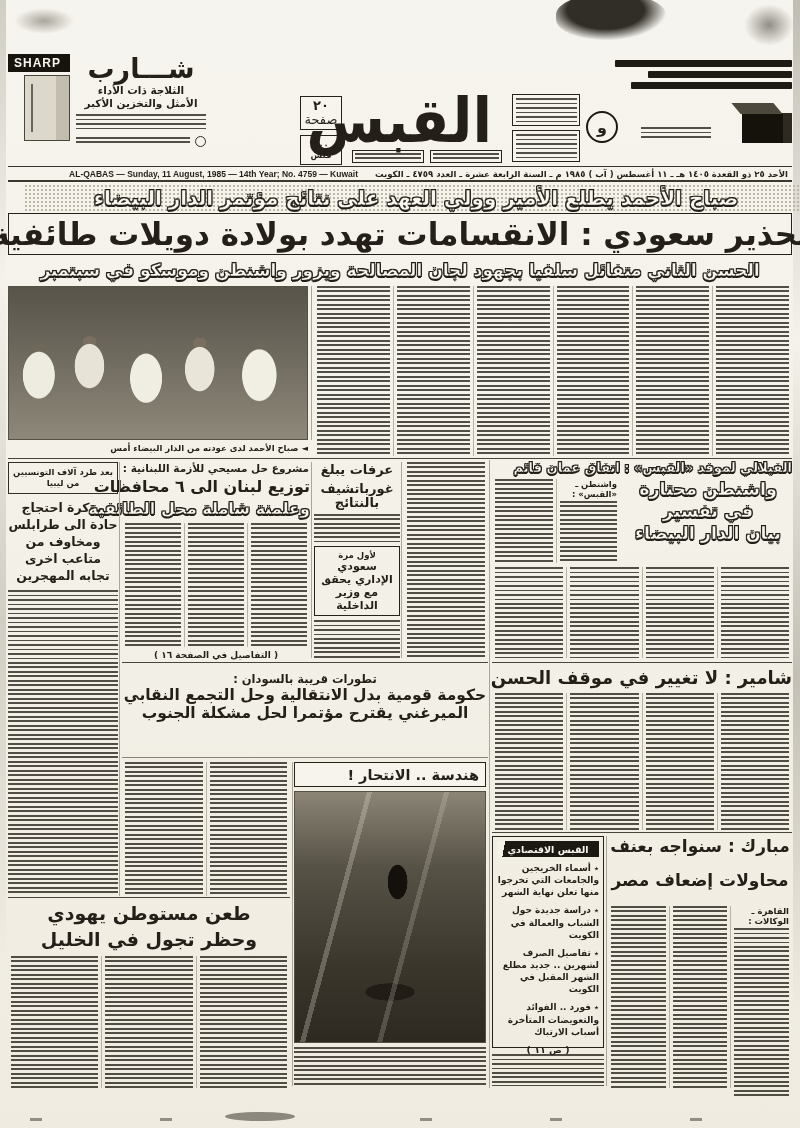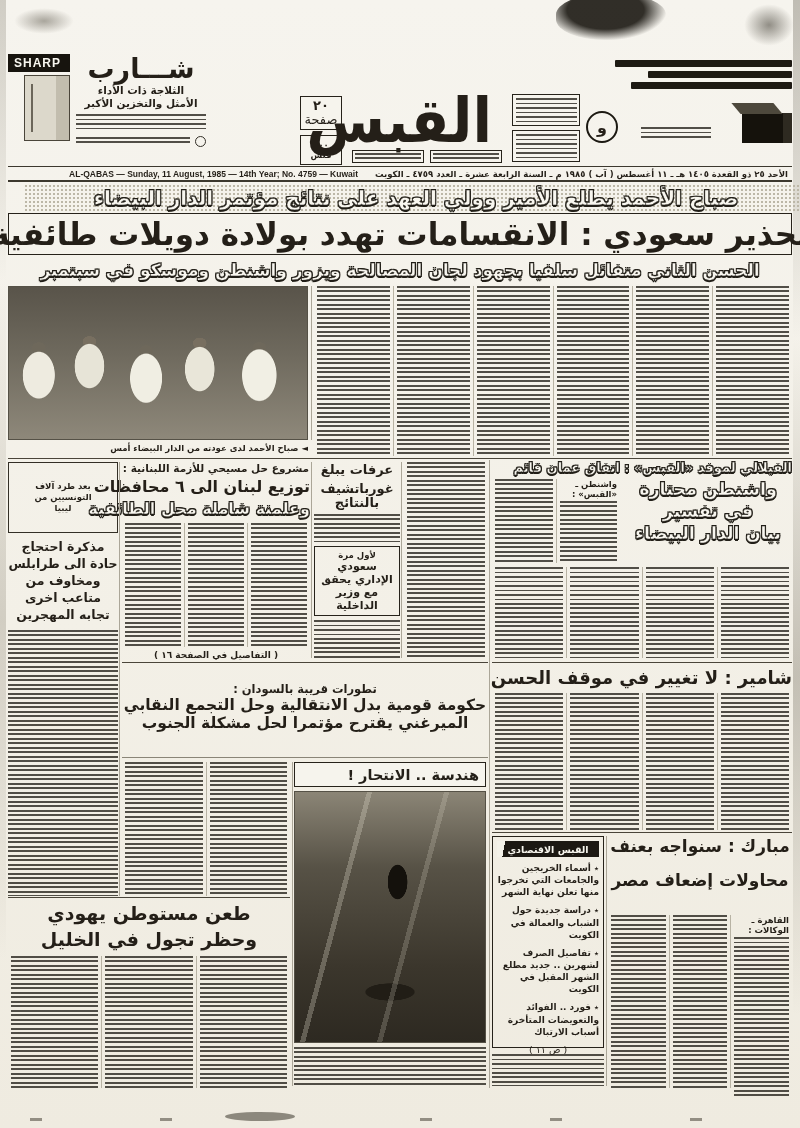--- a/index.html
+++ b/index.html
@@ -46,21 +46,21 @@
   
   .dateline{border-top:1px solid #3c382e;border-bottom:2px solid #3c382e;display:flex;justify-content:space-between;
             align-items:center;padding:1px 4px;font-size:8.5px;font-weight:bold}
   .dateline .en{font-family:"Liberation Sans",sans-serif;direction:ltr;font-weight:bold}
   
   .kicker-band{background-image:radial-gradient(circle,#bcb7a7 1.1px,rgba(0,0,0,0) 1.3px);background-size:4px 4px;
                display:flex;align-items:center;justify-content:center}
   .main-head{border:1.5px solid #26221a;display:flex;align-items:center;justify-content:center;
              font-size:31px;font-weight:bold;white-space:nowrap}
   .caption{font-size:8.5px;font-weight:bold}
-  .kbox{border:1px solid #332f26;padding:18px;font-size:8.5px;font-weight:bold;text-align:center;line-height:1.3}
+  .kbox{border:1px solid #332f26;padding:4px;font-size:8.5px;font-weight:bold;text-align:center;line-height:1.3}
   .story{display:flex;flex-direction:column}
   .photo-frame{border:1px solid #555146}
   .photo1{background:
     radial-gradient(ellipse 26px 38px at 10% 58%,#eeebe0 0 60%,rgba(0,0,0,0) 63%),
     radial-gradient(ellipse 24px 36px at 27% 52%,#e7e4d7 0 60%,rgba(0,0,0,0) 63%),
     radial-gradient(ellipse 26px 40px at 46% 60%,#f0eee3 0 60%,rgba(0,0,0,0) 63%),
     radial-gradient(ellipse 24px 36px at 64% 54%,#e9e6d9 0 60%,rgba(0,0,0,0) 63%),
     radial-gradient(ellipse 28px 42px at 84% 58%,#f1efe4 0 60%,rgba(0,0,0,0) 63%),
     radial-gradient(ellipse 11px 9px at 10% 40%,#6e685b 0 60%,rgba(0,0,0,0) 63%),
     radial-gradient(ellipse 11px 9px at 27% 36%,#786f60 0 60%,rgba(0,0,0,0) 63%),
@@ -290,21 +290,21 @@
         </div>
       <div class="col">
           <div class="sim"></div>
         </div>
       <div class="col">
           <div class="sim"></div>
         </div>
     </div>
   </div>
 
-  <div class="abs ctr" style="left:122px;top:662px;width:366px;height:96px;border-top:1.5px solid #4a453a;border-bottom:1px solid #8a8577;padding-top:19px">
+  <div class="abs ctr" style="left:122px;top:662px;width:366px;height:96px;border-top:1.5px solid #4a453a;border-bottom:1px solid #8a8577;padding-top:9px">
     <div style="font-size:11.5px;font-weight:bold">تطورات قريبة بالسودان :</div>
     <div style="font-size:15.5px;font-weight:bold;white-space:nowrap">حكومة قومية بدل الانتقالية وحل التجمع النقابي</div>
     <div style="font-size:15.5px;font-weight:bold;white-space:nowrap">الميرغني يقترح مؤتمرا لحل مشكلة الجنوب</div>
   </div>
 
   <div class="abs cols" style="left:122px;top:762px;width:168px;height:134px">
     <div class="col">
         <div class="sim"></div>
       </div>
     <div class="col">
@@ -322,28 +322,28 @@
 
   <div class="abs rule-h" style="left:492px;top:832px;width:300px"></div>
   <div class="abs rule-h" style="left:8px;top:897px;width:282px"></div>
 
   <div class="abs" style="left:492px;top:836px;width:112px;height:212px;border:1.5px solid #26221a;padding:4px;display:flex;flex-direction:column">
     <div class="ribbon">القبس الاقتصادي</div>
     <div class="eco-item"><span class="star">٭</span> <span>أسماء الخريجين والجامعات التي تخرجوا منها تعلن نهاية الشهر</span></div>
     <div class="eco-item"><span class="star">٭</span> <span>دراسة جديدة حول الشباب والعمالة في الكويت</span></div>
     <div class="eco-item"><span class="star">٭</span> <span>تفاصيل الصرف لشهرين .. جديد مطلع الشهر المقبل في الكويت</span></div>
     <div class="eco-item"><span class="star">٭</span> <span>فورد .. الفوائد والتعويضات المتأخرة أسباب الارتباك</span></div>
-    <div class="ctr" style="font-size:9.5px;font-weight:normal;margin-top:auto">( ص ١١ )</div>
+    <div class="ctr" style="font-size:9.5px;font-weight:bold;margin-top:auto">( ص ١١ )</div>
   </div>
   <div class="abs sim" style="left:492px;top:1054px;width:112px;height:32px"></div>
 
   <div class="abs story" style="left:608px;top:836px;width:184px;height:252px;gap:14px">
     <div class="ctr" style="font-size:17px;font-weight:bold;white-space:nowrap">مبارك : سنواجه بعنف</div>
     <div class="ctr" style="font-size:17px;font-weight:bold;white-space:nowrap">محاولات إضعاف مصر</div>
-    <div class="cols" style="flex:1;margin-top:11px">
+    <div class="cols" style="flex:1;margin-top:2px">
       <div class="col">
         <div class="lead-in">القاهرة ـ الوكالات :</div>
         <div class="sim" style="height:calc(100% - 14px)"></div>
       </div>
       <div class="col">
           <div class="sim"></div>
         </div>
       <div class="col">
           <div class="sim"></div>
         </div>

